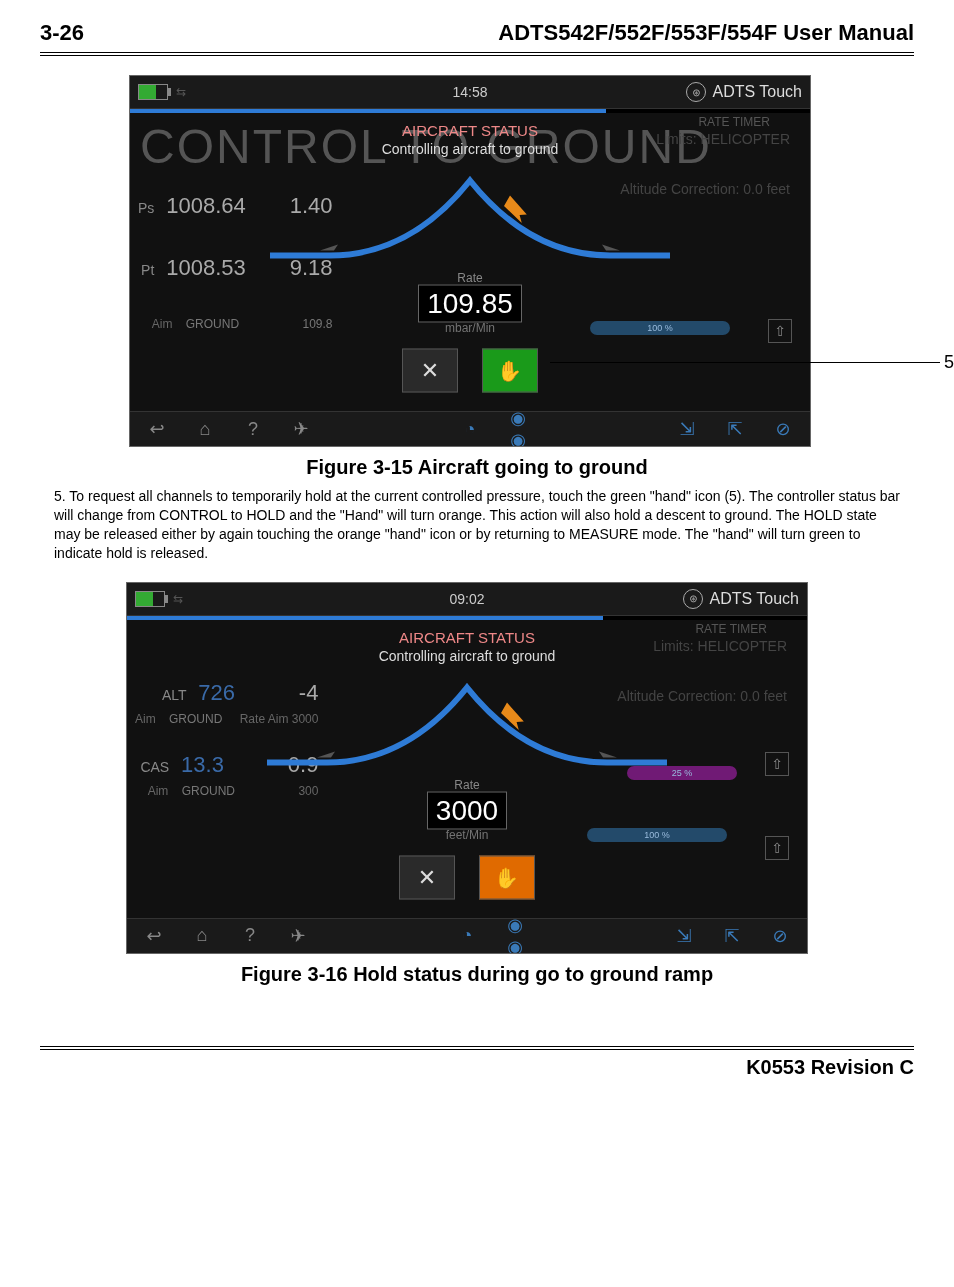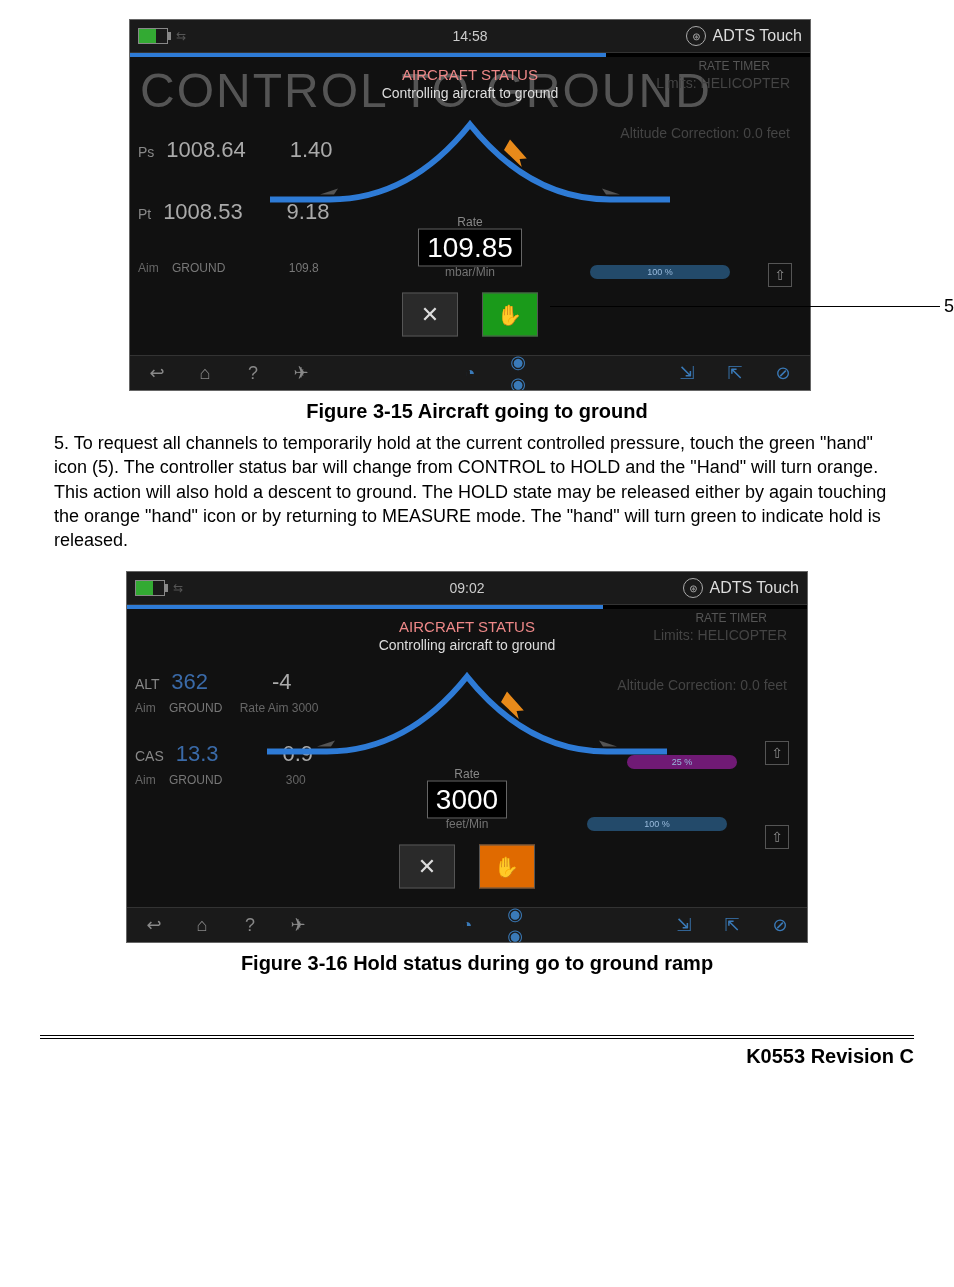--- a/index.html
+++ b/index.html
@@ -22,21 +22,21 @@
     padding-bottom: 6px;
     margin-bottom: 20px;
   }
   .figcap {
     text-align: center;
     font-weight: bold;
     font-size: 20px;
     margin: 10px 0 8px 0;
   }
   .body-text {
-    font-size: 18px;
+    font-size: 14px;
     line-height: 1.35;
     margin: 0 14px 20px 14px;
   }
   .screenshot-wrap {
     position: relative;
     margin: 0 auto;
     width: 700px;
   }
   .screenshot-wrap.first { width: 680px; margin-left: 90px; }
   .screenshot {
@@ -70,21 +70,21 @@
   .ge-logo { width:18px; height:18px; border:1px solid #aaa; border-radius:50%; font-size:10px; display:flex; align-items:center; justify-content:center; color:#aaa;}
   .progress-strip { height:4px; background: linear-gradient(to right, #2e7bd6 70%, #000 70%); }
   .main-area { position: relative; height: 300px; }
   .bg-text { position:absolute; font-size:14px; color:#444; right:20px; }
   .limits { top: 18px; }
   .altcorr { top: 36px; margin-top: 32px; }
   .rate-timer { right: 40px; top: 2px; color:#555; font-size:12px; position:absolute;}
   .big-mode { position:absolute; left:10px; top:6px; font-size:48px; font-weight:300; color:#888; letter-spacing:2px; }
   .big-mode.dim { color:#555; }
   .left-col { position:absolute; left:8px; top:80px; font-size:14px; color:#888; }
-  .left-col div { margin-bottom: 36px; }
+  .left-col div { margin-bottom: 36px; text-align: right; }
   .left-col .val { font-size:22px; color:#aaa; margin-left:8px;}
   .left-col .aim { font-size:12px; color:#666;}
   .green-val { color:#2a2;}
   .overlay {
     position:absolute; left:50%; top:48%; transform:translate(-50%,-50%);
     width: 420px; text-align:center;
   }
   .status-title { color:#e88; font-size:15px; margin-bottom:2px; }
   .status-sub { color:#ddd; font-size:14px; margin-bottom:4px;}
   .curve-box { position:relative; height:110px; margin: 4px 0; }
@@ -125,20 +125,24 @@
     font-weight: bold;
     padding-top: 6px;
     margin-top: 60px;
   }
   .plane-icon { fill:#e88a1a; }
 </style>
 </head>
 <body>
 
 <div class="page">
+  <div class="hdr">
+    <span>3-26</span>
+    <span>ADTS542F/552F/553F/554F User Manual</span>
+  </div>
 
   <div class="screenshot-wrap first">
     <div class="screenshot">
       <div class="topbar">
         <div class="battery">
             <div class="battery-fill"></div>
           </div>
         <span style="font-size:12px;color:#555;">⇆</span>
         <span class="time-top">14:58</span>
         <div class="brand">
@@ -233,21 +237,21 @@
         </div>
       </div>
       <div class="progress-strip"></div>
       <div class="main-area">
         <span class="rate-timer">RATE TIMER</span>
         <div class="bg-text limits">Limits: HELICOPTER</div>
         <div class="bg-text altcorr">Altitude Correction: 0.0 feet</div>
 
         <div class="left-col" style="top:60px;">
           <div style="margin-bottom:6px;"><span>ALT</span>
-               <span class="val" style="color:#3a6aa8;">362</span>
+               <span class="val" style="color:#3a6aa8;">726</span>
                <span class="val" style="margin-left:60px;">-4</span></div>
           <div class="aim" style="margin-bottom:26px;">
                <span>Aim</span>
                <span style="margin-left:10px;color:#777;">GROUND</span>
                <span style="margin-left:14px;color:#666;">Rate Aim   3000</span></div>
           <div style="margin-bottom:6px;"><span>CAS</span>
                <span class="val" style="color:#3a6aa8;">13.3</span>
                <span class="val" style="margin-left:60px;">0.9</span></div>
           <div class="aim">
                <span>Aim</span>

